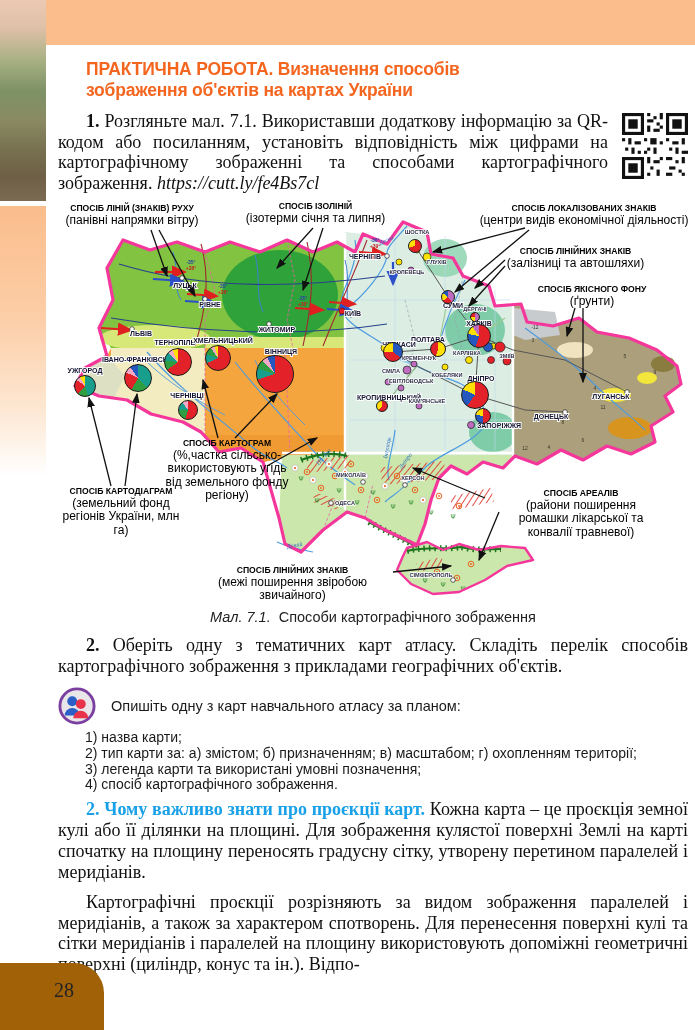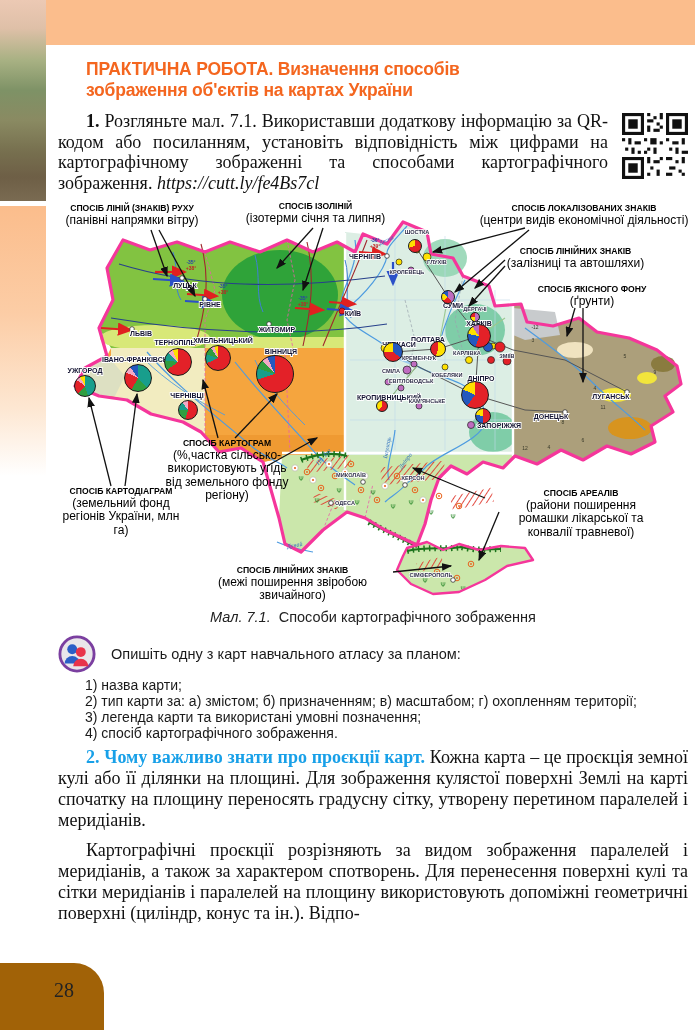--- a/index.html
+++ b/index.html
@@ -530,20 +530,24 @@
         <div class="ann-t">СПОСІБ ЛІНІЙНИХ ЗНАКІВ</div>
         <div class="ann-s">(межі поширення звіробою звичайного)</div>
       </div>
     </div>
 
     <div class="caption">
       <em>Мал. 7.1.</em>
       <span>Способи картографічного зображення</span>
     </div>
 
+    <div class="para" style="margin-top:10px;">
+      <span class="num">2.</span>
+      <span>Оберіть одну з тематичних карт атласу. Складіть перелік способів картографічного зображення з прикладами географічних об'єктів.</span>
+    </div>
 
     <div class="activity">
       <span class="act-icon">
         <svg viewBox="0 0 40 40" width="38" height="38">
           <circle cx="20" cy="20" r="18" fill="#e9e6ea" stroke="#7b3fa0" stroke-width="3"></circle>
           <g>
             <circle cx="15" cy="15" r="5.2" fill="#2b5fc7"></circle>
             <path d="M7,30 a8,8 0 0 1 16,0 Z" fill="#2b5fc7"></path>
             <circle cx="24" cy="18" r="5.2" fill="#e8334a"></circle>
             <path d="M16,33 a8,8 0 0 1 16,0 Z" fill="#e8334a"></path>

